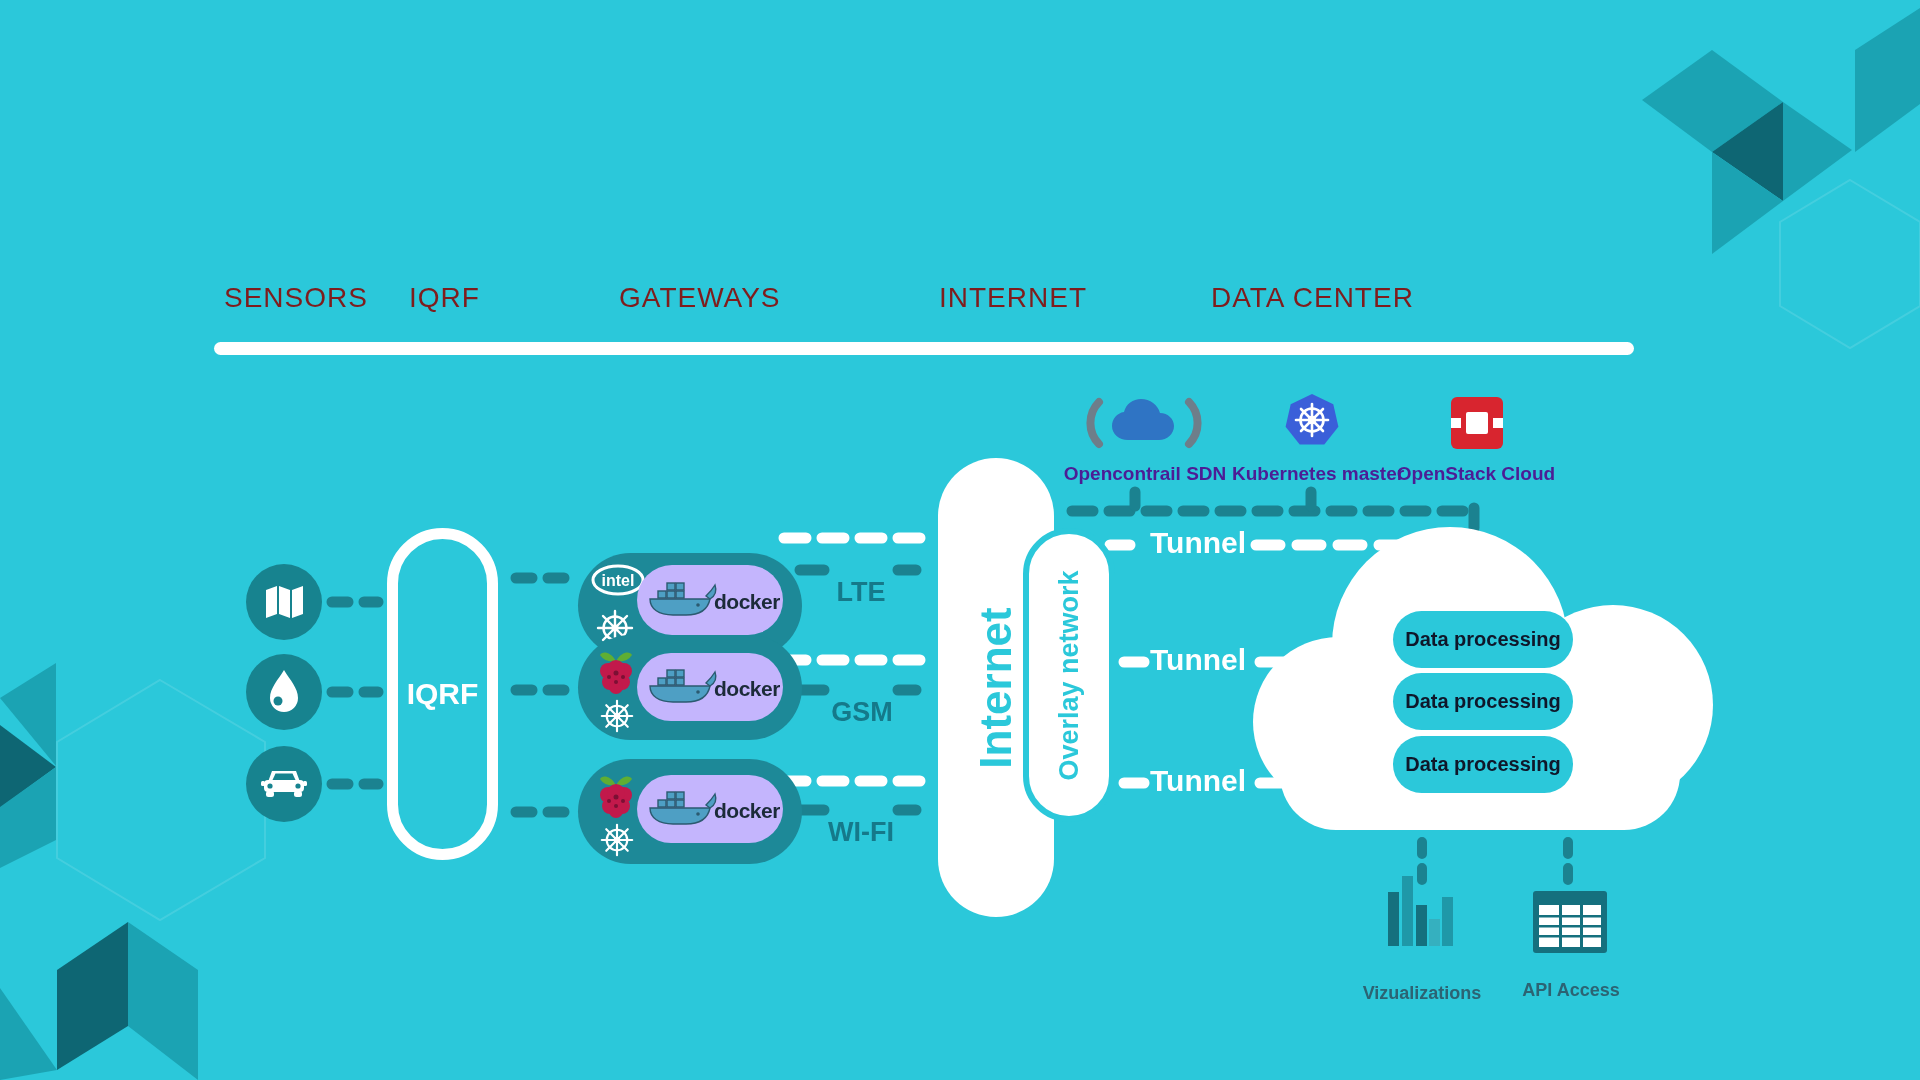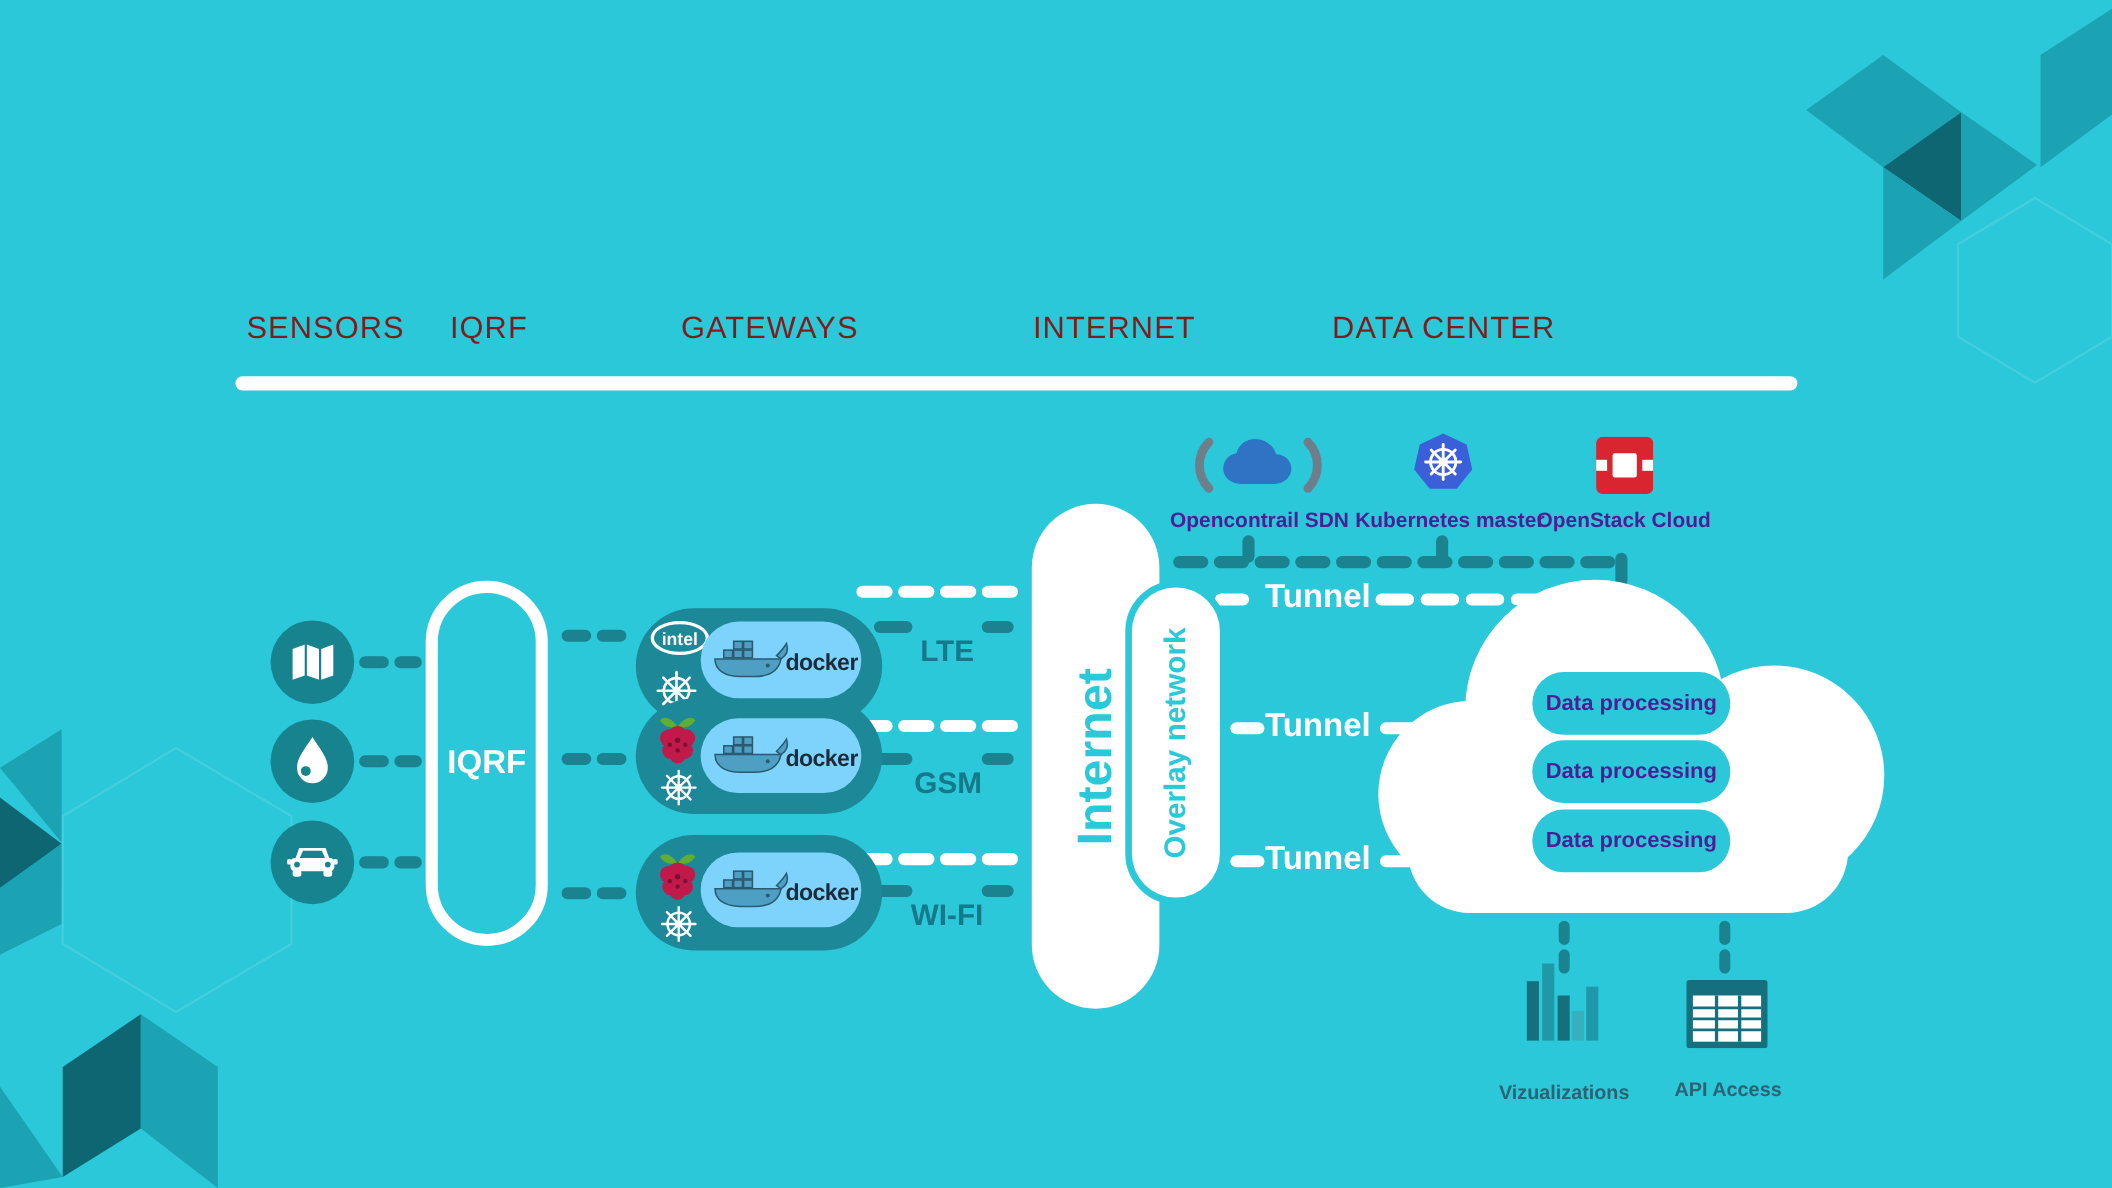--- a/index.html
+++ b/index.html
@@ -17,36 +17,36 @@
 
   .dc-label{top:463px;color:#4c1d95;font-size:19px;font-weight:700;text-align:center;white-space:nowrap;}
 
   .sensor{width:76px;height:76px;border-radius:50%;background:#17838f;display:flex;
           align-items:center;justify-content:center;}
 
   .iqrf{left:387px;top:528px;width:111px;height:332px;border:11px solid #fff;border-radius:62px;
         display:flex;align-items:center;justify-content:center;color:#fff;font-size:30px;font-weight:700;}
 
   .gw{left:578px;width:224px;height:105px;background:#1d8998;border-radius:53px;}
-  .dockerpill{position:absolute;left:59px;width:146px;background:#7dd3fc;border-radius:36px;
+  .dockerpill{position:absolute;left:59px;width:146px;background:#c4b5fd;border-radius:36px;
               display:flex;align-items:center;justify-content:center;}
 
   .linklabel{color:#15798a;font-size:27px;font-weight:700;text-align:center;white-space:nowrap;margin-top:23px;}
 
   .internet{left:938px;top:458px;width:116px;height:459px;background:#fff;border-radius:58px;
             display:flex;align-items:center;justify-content:center;}
   .internet span{transform:rotate(-90deg);color:#2bc8da;font-size:44px;font-weight:700;white-space:nowrap;}
   .overlay{left:1023px;top:528px;width:92px;height:294px;background:#fff;border:6px solid #2bc8da;
            border-radius:46px;display:flex;align-items:center;justify-content:center;}
   .overlay span{transform:rotate(-90deg);color:#2bc8da;font-size:27px;font-weight:700;white-space:nowrap;}
 
   .tunnel{left:1150px;width:96px;color:#fff;font-size:30px;font-weight:700;text-align:right;white-space:nowrap;}
 
   .svc{left:1393px;width:180px;height:57px;background:#2bc8da;border-radius:29px;display:flex;
-       align-items:center;justify-content:center;color:#4c1d95;font-size:20px;font-weight:700;}
+       align-items:center;justify-content:center;color:#0f172a;font-size:20px;font-weight:700;}
 
   .out-label{color:#2c6373;font-size:18px;font-weight:700;text-align:center;white-space:nowrap;margin-top:26px;}
 </style>
 </head>
 <body>
 
 <div class="stage">
 
   <svg class="layer" width="1920" height="1080" viewBox="0 0 1920 1080">
 

